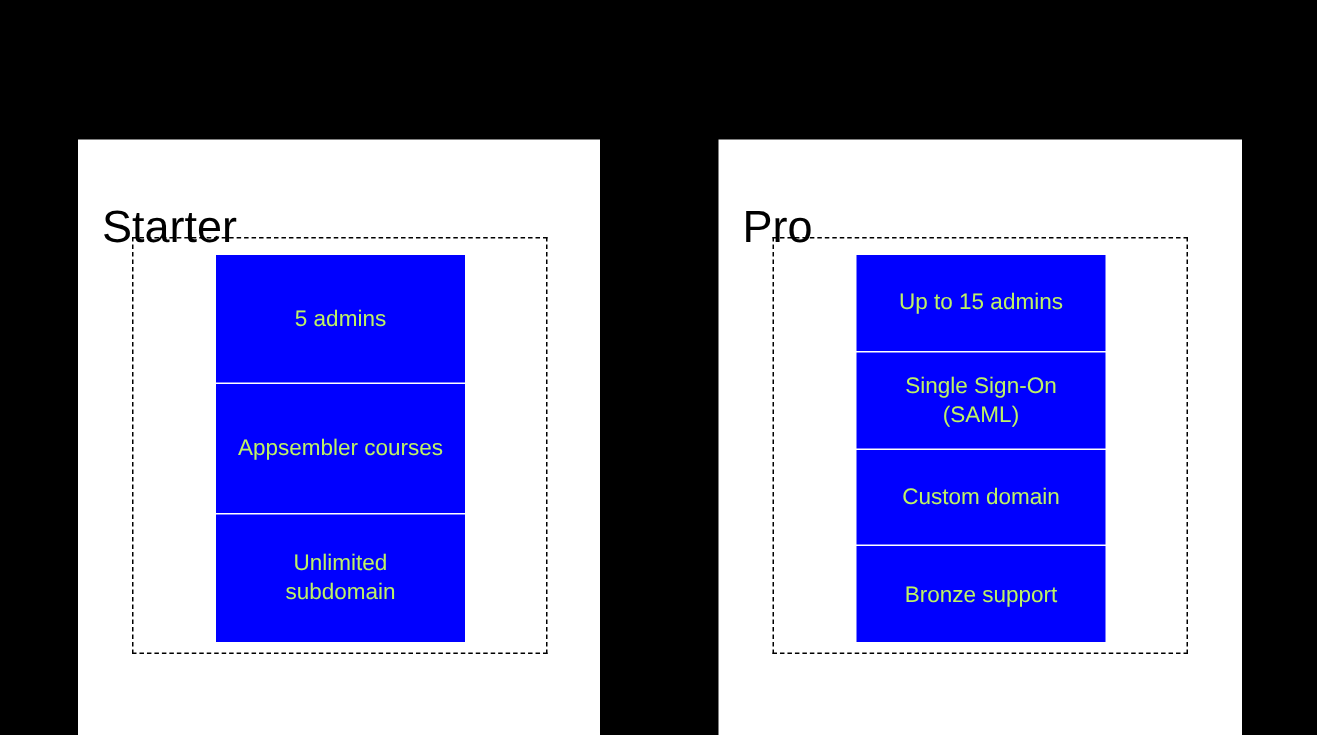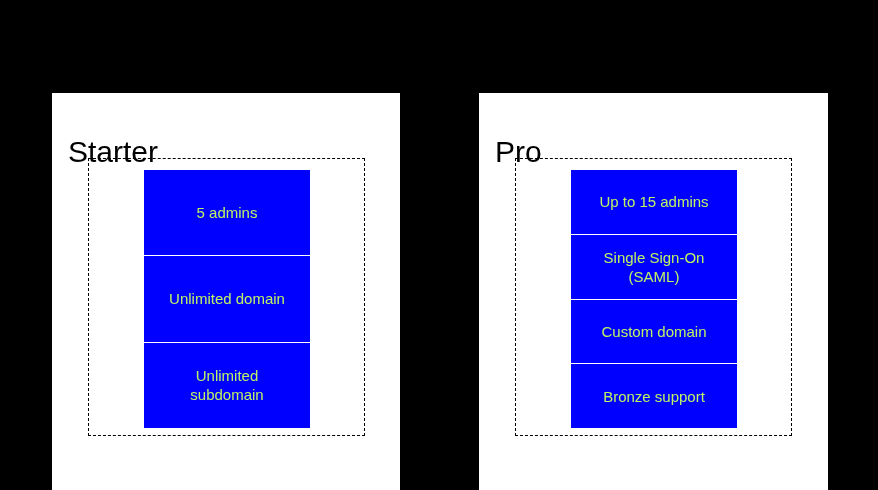--- a/index.html
+++ b/index.html
@@ -84,21 +84,21 @@
 </head>
 <body>
 
 <div id="canvas">
 
   <section class="plan-panel" id="panel-0">
     <h2 class="plan-title">Starter</h2>
     <div class="feature-frame">
       <div class="feature-stack">
         <div class="feature-cell">5 admins</div>
-        <div class="feature-cell">Unlimited domain</div>
+        <div class="feature-cell">Appsembler courses</div>
         <div class="feature-cell">Unlimited
 subdomain</div>
       </div>
     </div>
   </section>
 
   <section class="plan-panel" id="panel-1">
     <h2 class="plan-title">Pro</h2>
     <div class="feature-frame">
       <div class="feature-stack">

